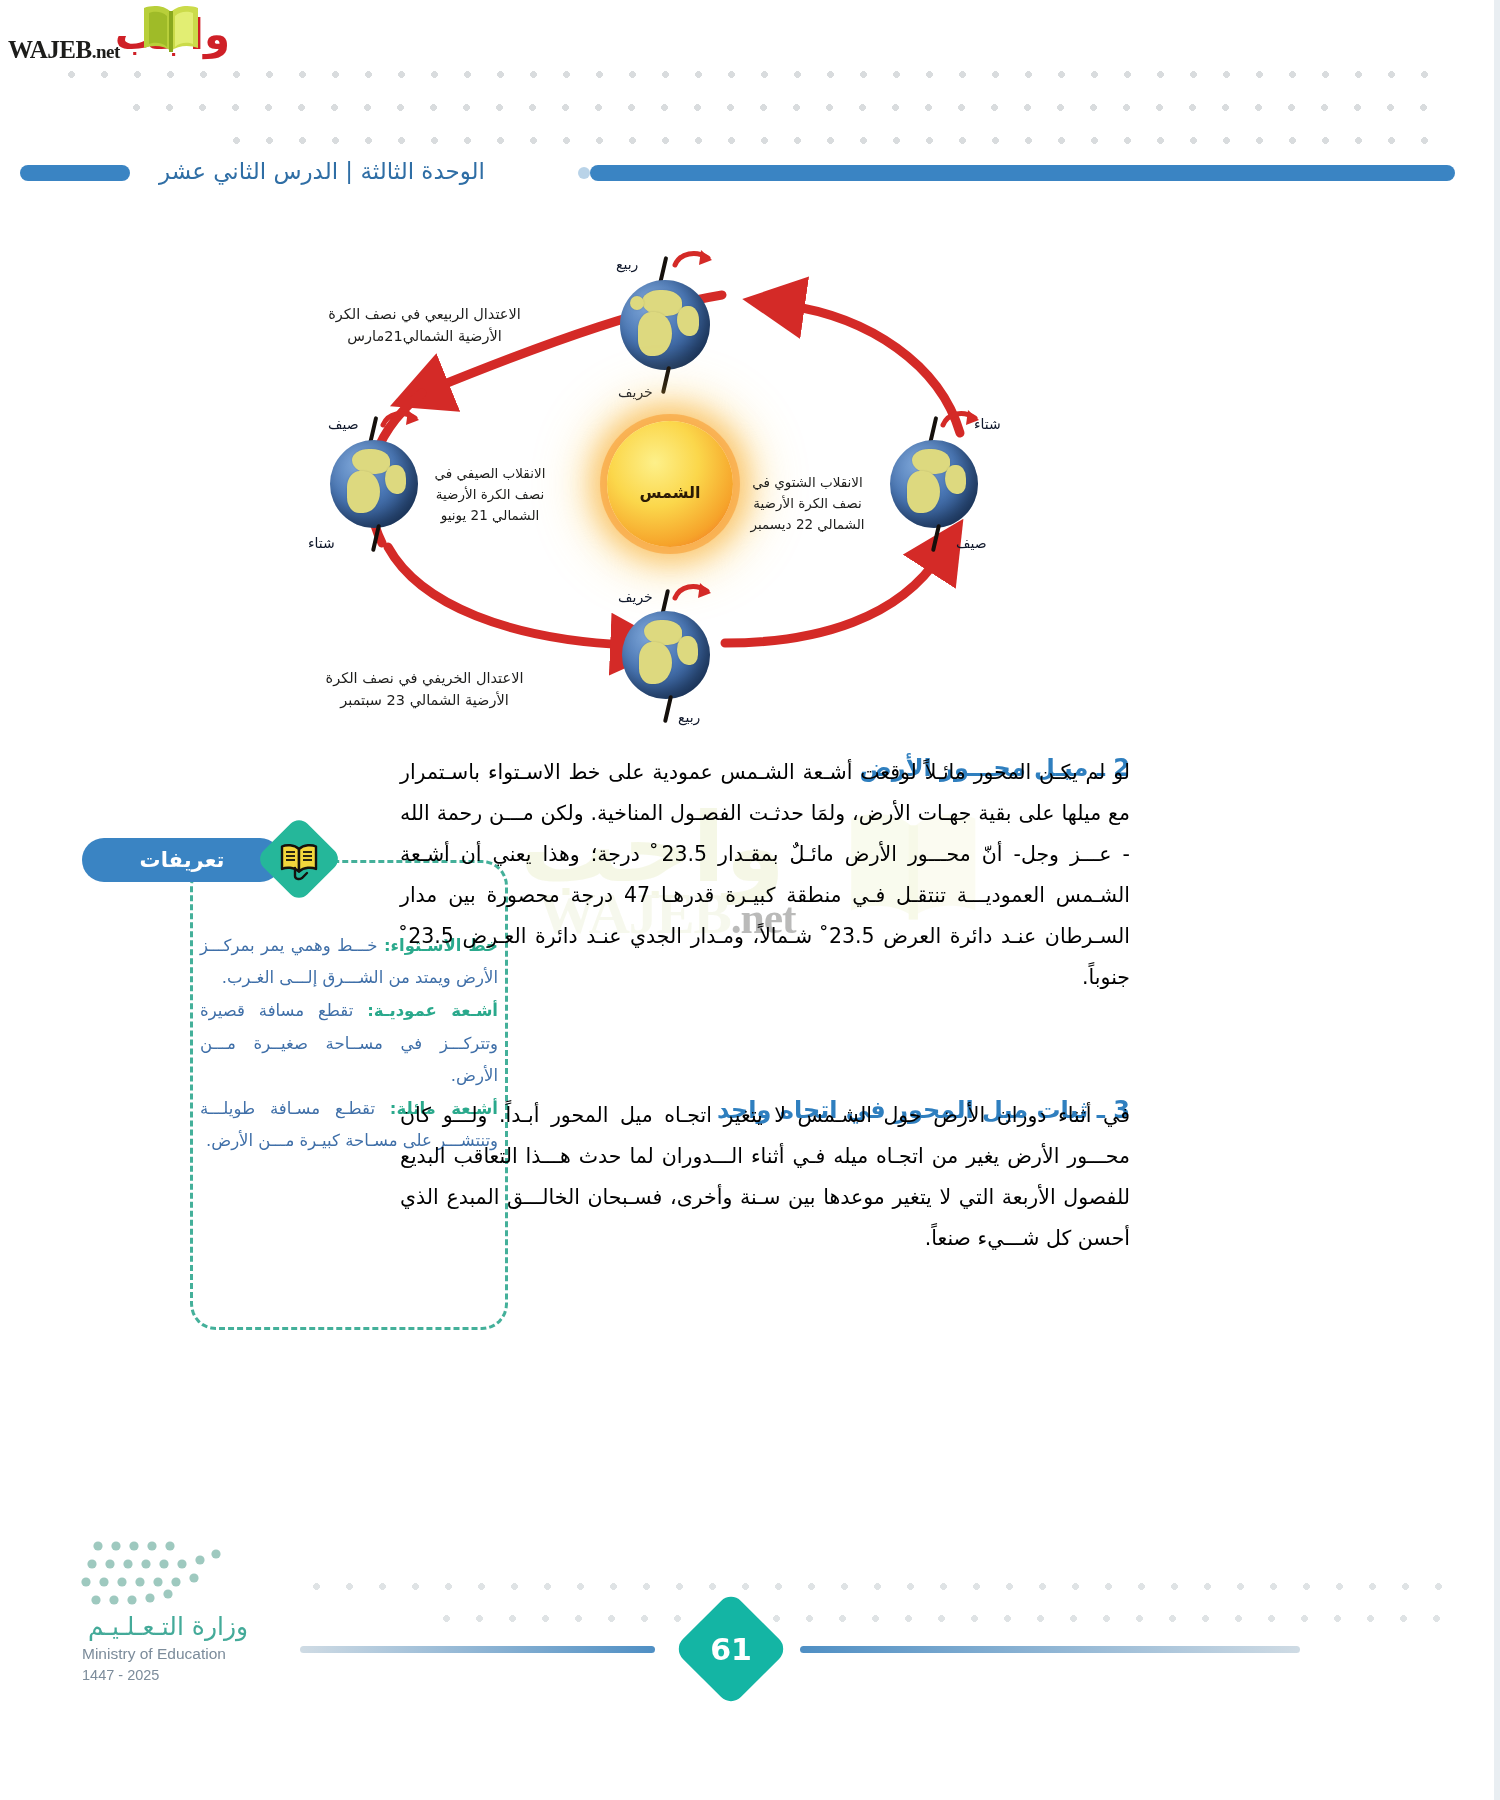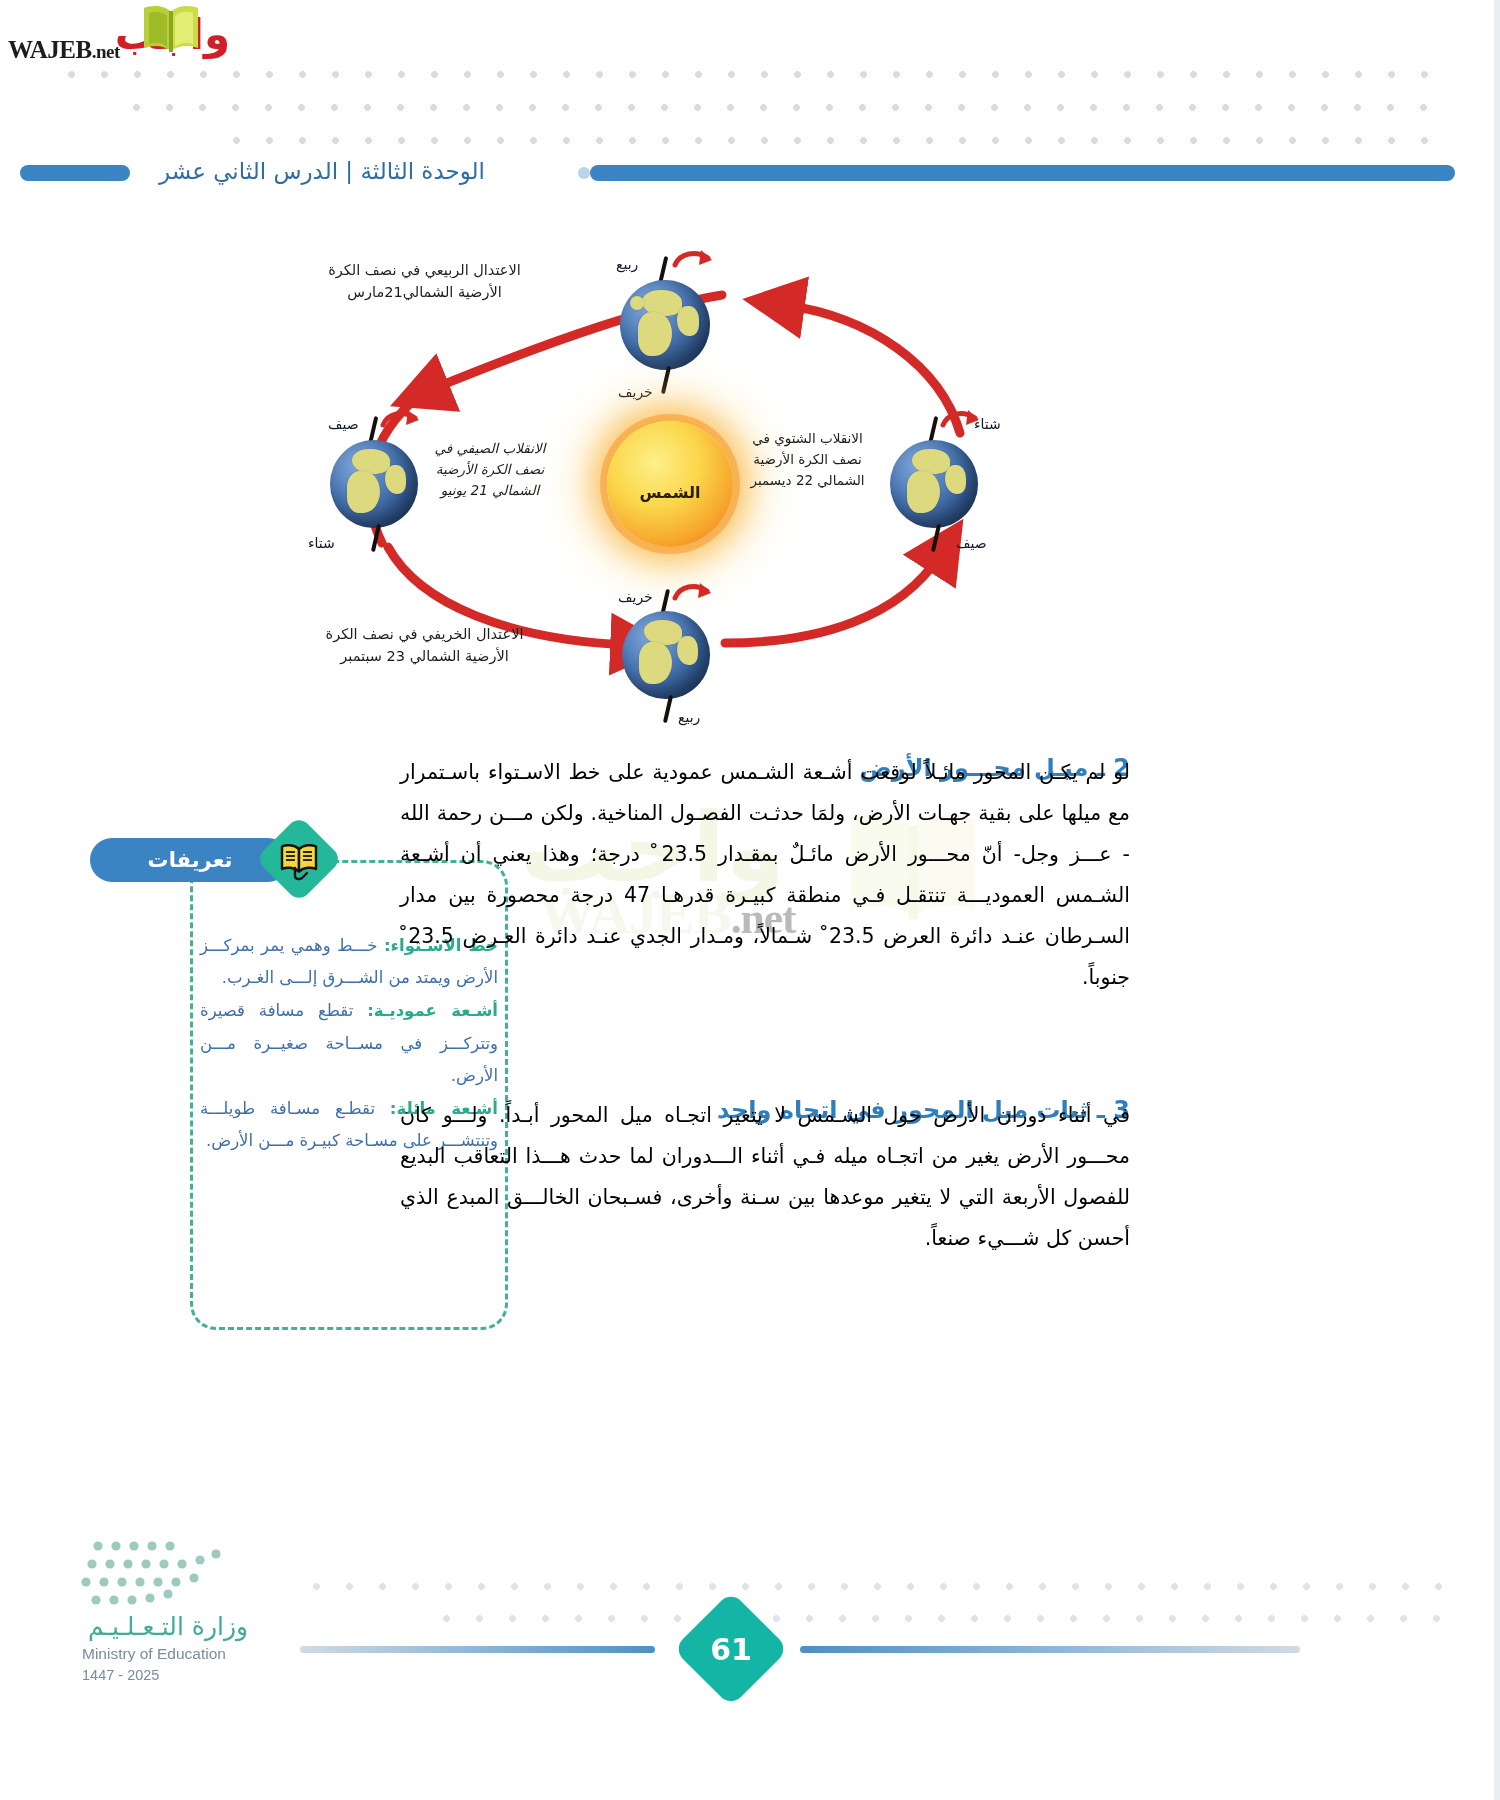--- a/index.html
+++ b/index.html
@@ -119,20 +119,21 @@
   }
   .globe-wrap { position: absolute; }
   .axis-line {
     position: absolute; width: 4px; background: #15100c; border-radius: 2px;
   }
 
   .dlabel {
     position: absolute; direction: rtl; text-align: center;
     font-size: 14.5px; color: #1d1d1b; line-height: 1.55;
     font-family: "DejaVu Sans", sans-serif;
+    margin-top: 44px;
   }
   .dlabel.small { font-size: 13.5px; }
   .season-tag {
     position: absolute; direction: rtl;
     font-size: 14px; color: #0f172a; white-space: nowrap; margin-top: 10px;
   }
   .sun {
     position: absolute;
     width: 126px; height: 126px; border-radius: 50%;
     background: radial-gradient(circle at 38% 33%, #fdf08a 0%, #fbd74b 38%, #f6a32a 72%, #ef5b22 100%);
@@ -159,21 +160,21 @@
   }
 
   
   .defbox {
     position: absolute; left: 190px; top: 860px;
     width: 318px; height: 470px;
     border: 3px dashed #44b09a; border-radius: 26px;
     background: transparent;
   }
   .def-tab {
-    position: absolute; left: 90px; top: 838px;
+    position: absolute; left: 82px; top: 838px;
     width: 200px; height: 44px; border-radius: 22px;
     background: #3a84c3; display: flex; align-items: center;
     justify-content: center; z-index: 6;
   }
   .def-tab span { color: #fff; font-size: 21px; font-weight: bold; direction: rtl; }
   .def-diamond {
     position: absolute; left: 268px; top: 828px;
     width: 62px; height: 62px; background: #25b79a;
     border-radius: 12px; transform: rotate(45deg);
     z-index: 7;
@@ -304,21 +305,21 @@
         <div class="land" style="left:55px; top:25px; width:21px; height:29px; border-radius:50% 50% 40% 60%;"></div>
       </div>
       <div class="axis-line" style="left:44px; top:94px; height:28px; transform:rotate(13deg);"></div>
       <svg width="42" height="26" style="position:absolute; left:50px; top:-22px;">
         <path d="M3 17 C8 5, 23 2, 35 10" stroke="#d42a27" stroke-width="5" fill="none" stroke-linecap="round"></path>
         <path d="M28 2 L39 12 L26 17 Z" fill="#d42a27"></path>
       </svg>
       <div class="season-tag" style="left:-2px; top:-24px;">صيف</div>
       <div class="season-tag" style="left:-22px; top:95px;">شتاء</div>
     </div>
-    <div class="dlabel small" style="left:100px; top:213px; width:120px; text-align:center;font-style:italic;">الانقلاب الصيفي في نصف الكرة الأرضية الشمالي 21 يونيو</div>
+    <div class="dlabel small" style="left:100px; top:194px; width:120px; text-align:center;">الانقلاب الصيفي في نصف الكرة الأرضية الشمالي 21 يونيو</div>
 
     <div class="sun" style="left:277px; top:196px;">
       <span>الشمس</span>
     </div>
 
     <div class="globe-wrap" style="left:560px; top:205px;">
       <div class="axis-line" style="left:41px; top:-14px; height:30px; transform:rotate(13deg);"></div>
       <div class="globe" style="left:0; top:10px; width:88px; height:88px;">
         <div class="land" style="left:22px; top:9px; width:38px; height:25px; border-radius:48% 52% 40% 60%;"></div>
         <div class="land" style="left:17px; top:31px; width:33px; height:42px; border-radius:44% 56% 58% 42%;"></div>

